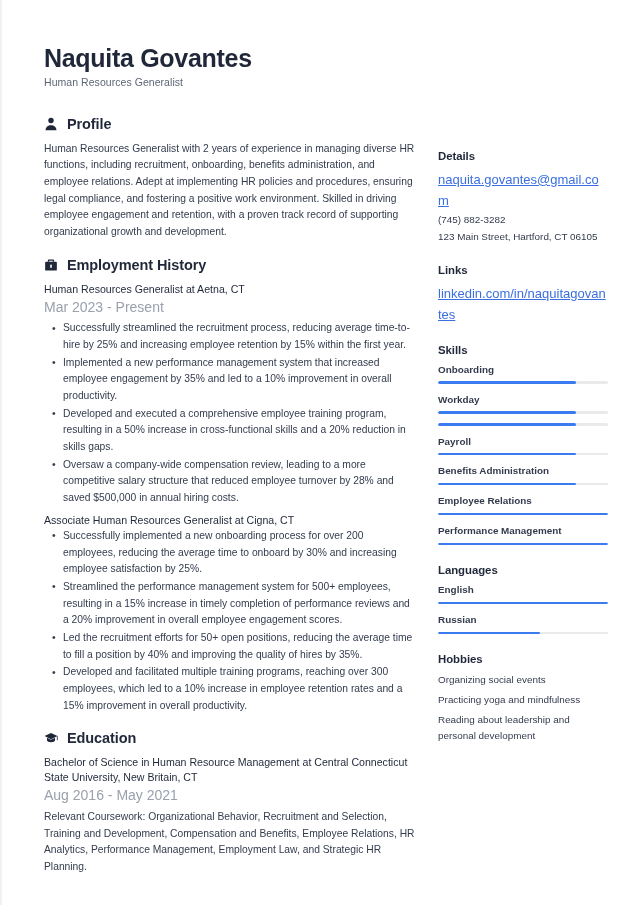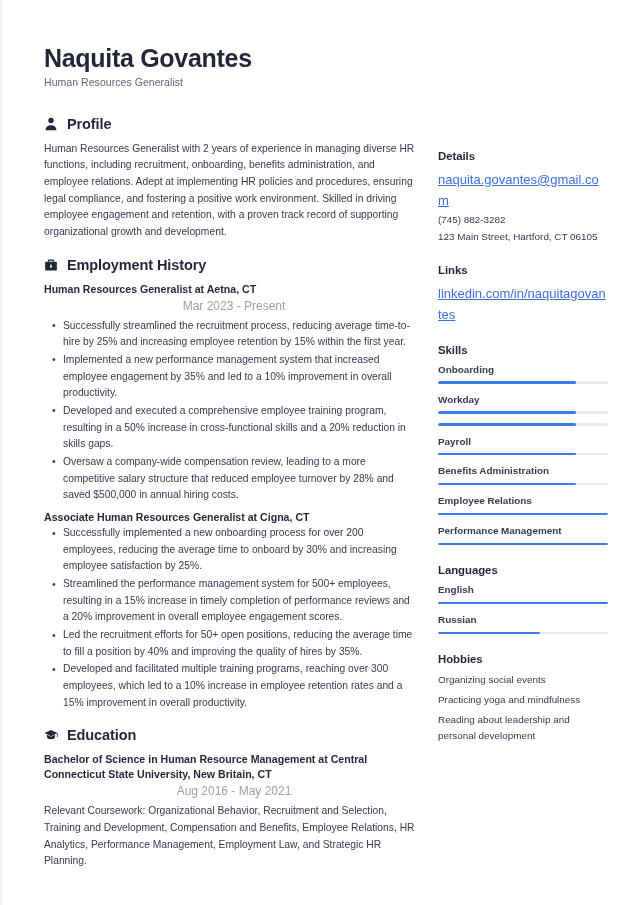--- a/index.html
+++ b/index.html
@@ -84,31 +84,30 @@
     font-size: 10.3px;
     line-height: 1.62;
     color: #333b4d;
     margin: 0;
   }
 
   
   .entry { margin-bottom: 2px; }
   .entry-title {
     font-size: 10.6px;
-    font-weight: bold;
+    font-weight: normal;
     color: #1f2739;
     line-height: 1.42;
     margin: 0;
   }
   .entry-date {
-    font-size: 12px;
+    font-size: 14px;
     color: #9aa1ad;
-    margin: 1px 0 3px 8px;
+    margin: 1px 0 3px 0;
     line-height: 1.4;
-    text-align: center;
   }
   ul.bullets {
     margin: 0 0 6px 0;
     padding-left: 19px;
     list-style: none;
   }
   ul.bullets li {
     font-size: 10.3px;
     line-height: 1.62;
     color: #333b4d;

